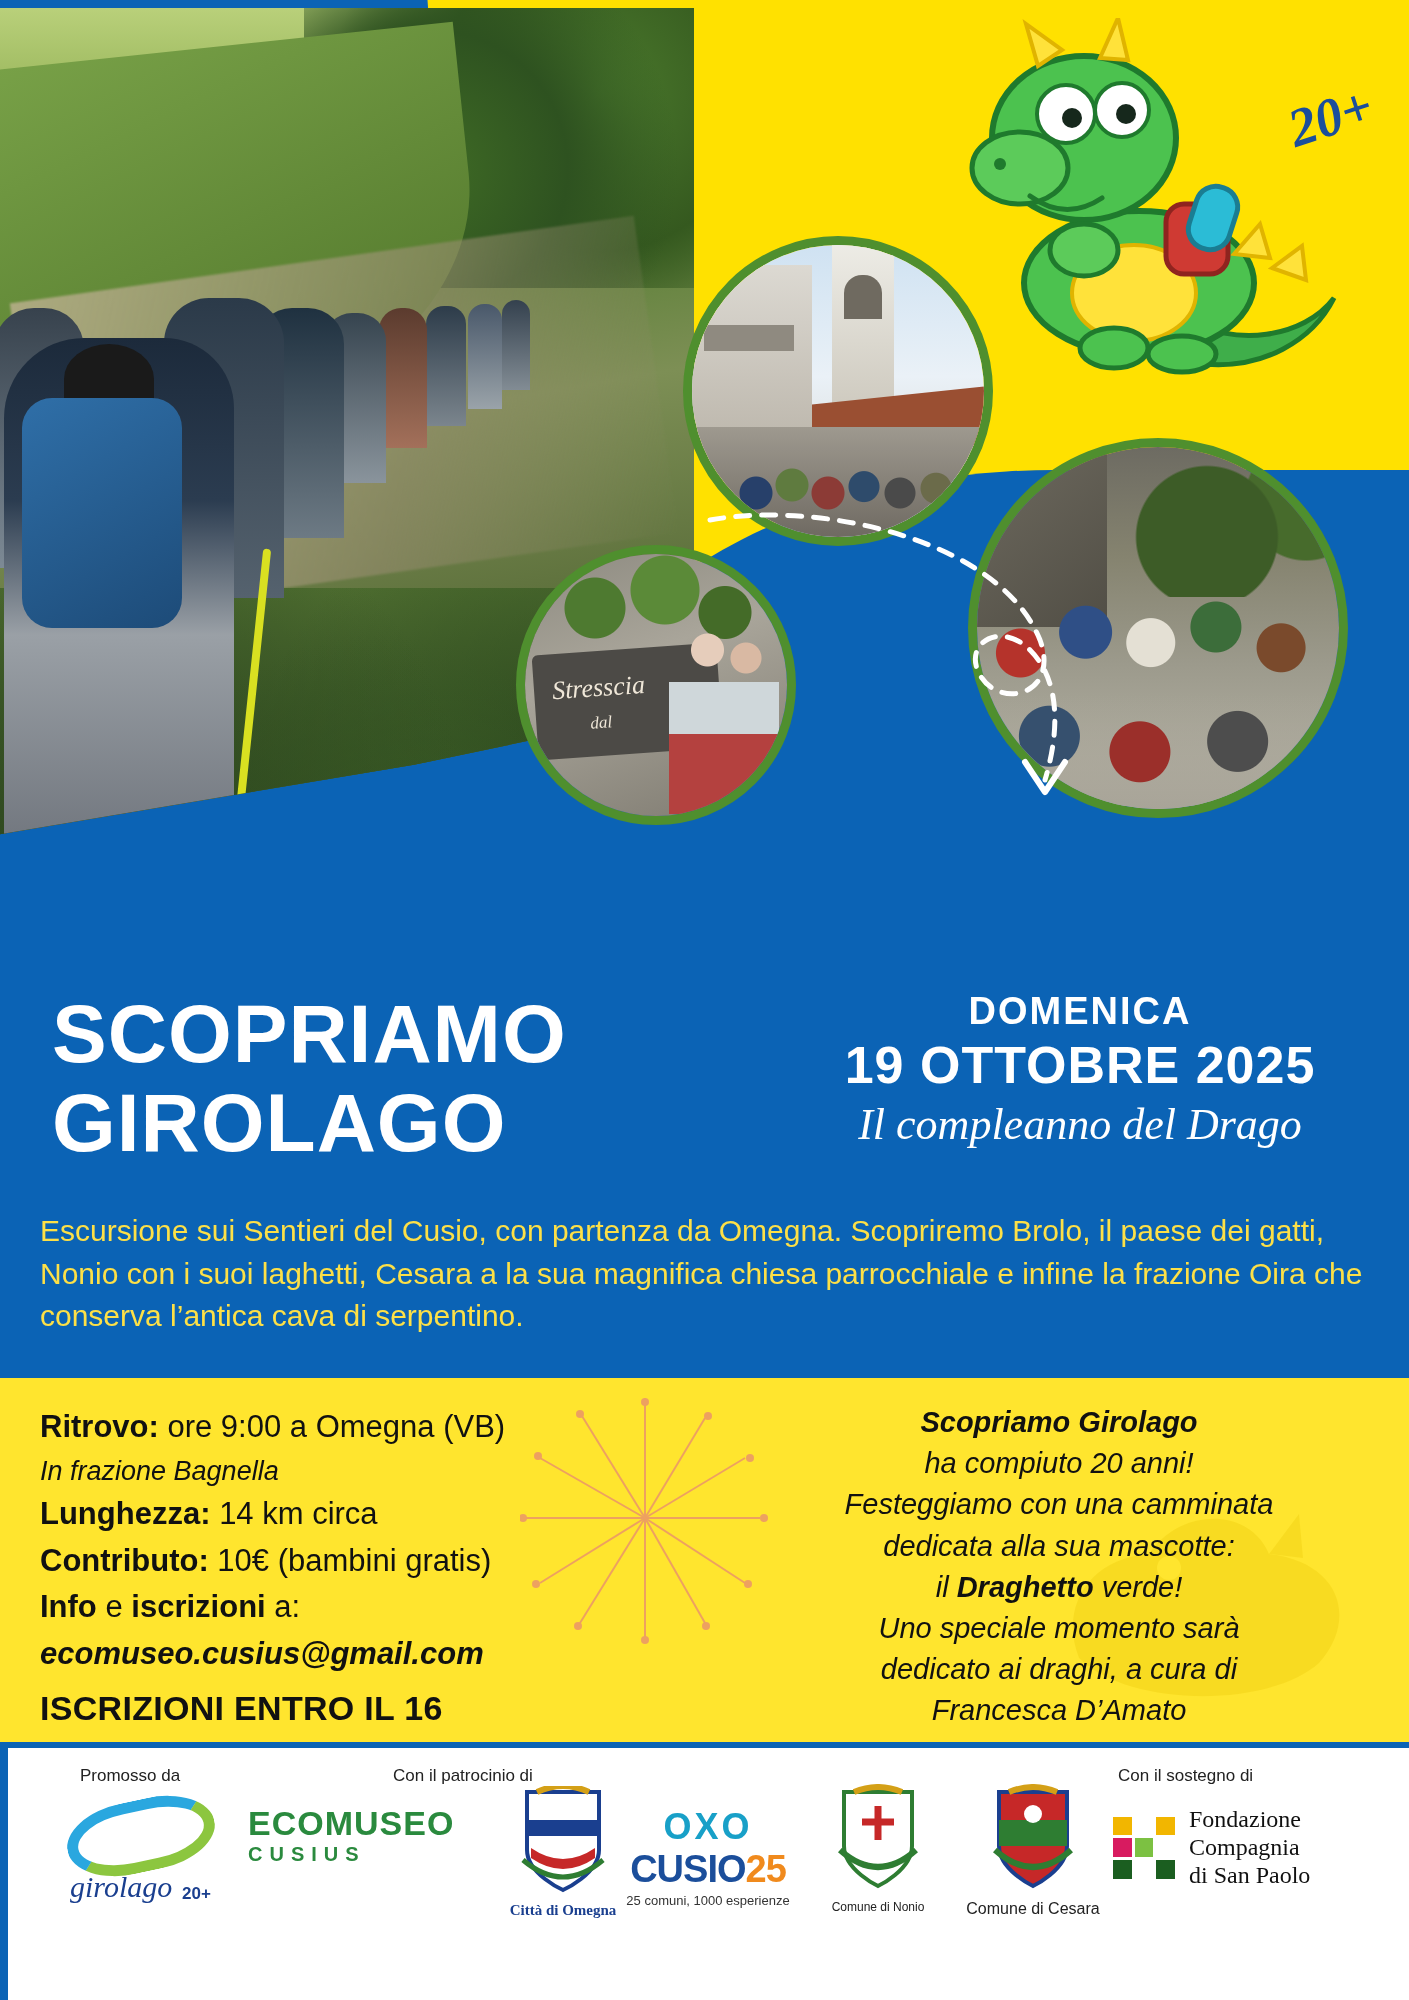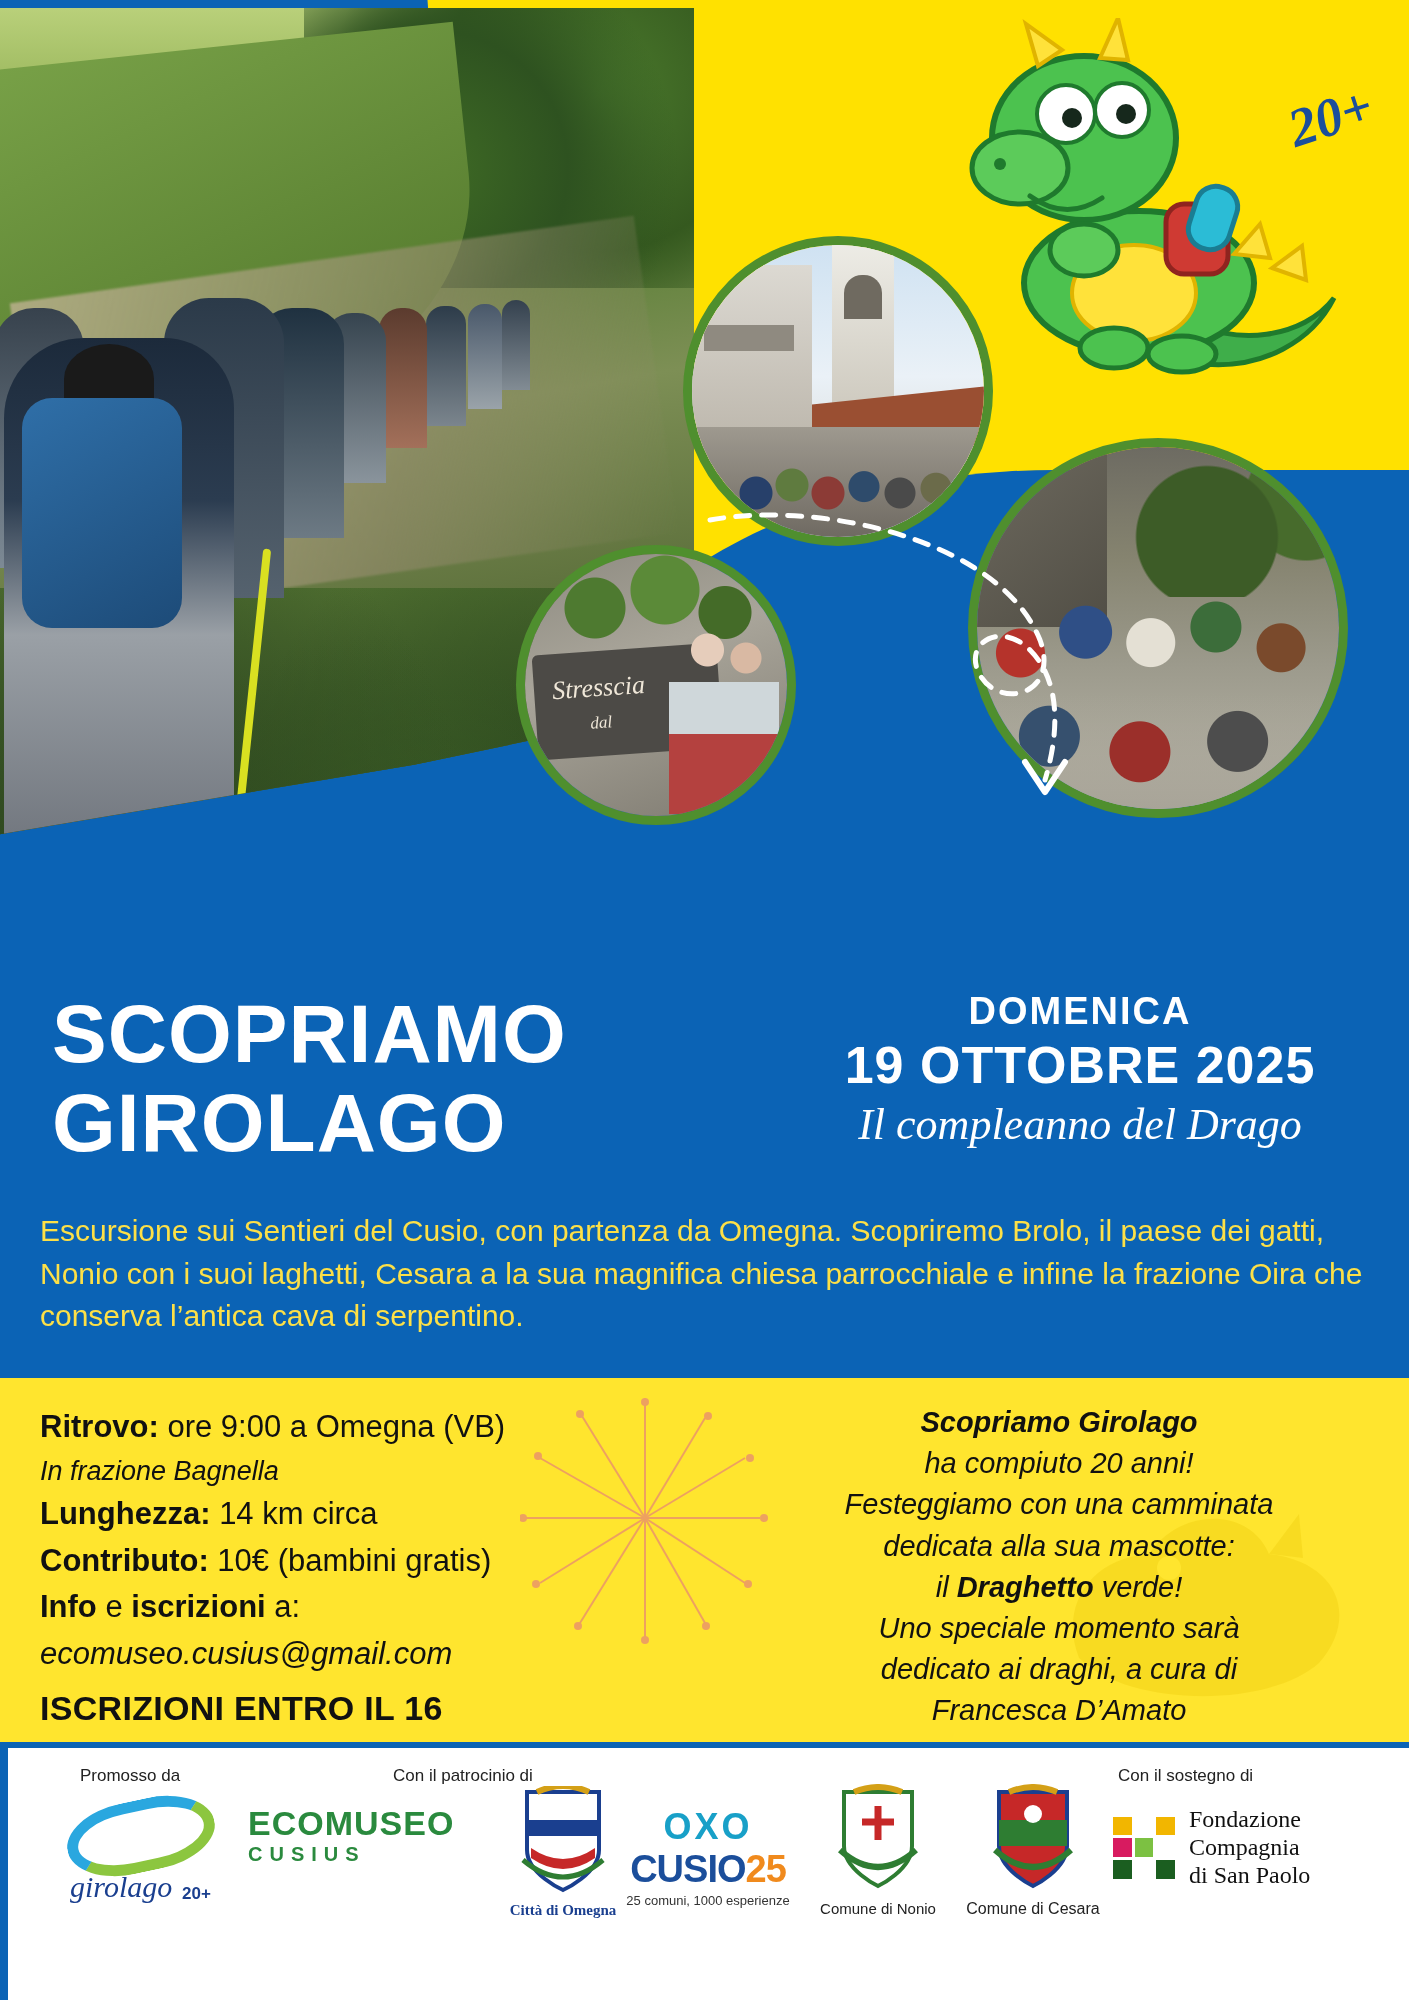--- a/index.html
+++ b/index.html
@@ -196,21 +196,21 @@
   .firework {
     position:absolute; left: 520px; top: 10px; width: 250px; height: 260px; opacity:.55;
   }
   .ghost-dragon {
     position:absolute; right: 30px; top: 80px; width: 360px; height: 270px;
     opacity: .28;
   }
   .left-info { position:absolute; left: 40px; top: 26px; width: 560px; color:#111; font-size: 31px; line-height: 1.5; }
   .left-info .b { font-weight: bold; }
   .left-info .it { font-style: italic; font-size: 27px; }
-  .left-info .email { font-style: italic; }
+  .left-info .email { font-style: italic; font-weight: bold; }
   .left-info .deadline { font-weight: bold; font-size: 34px; letter-spacing:.3px; margin-top: 6px;}
   .right-info {
     position:absolute; right: 40px; top: 24px; width: 620px;
     text-align: center; color:#111; font-size: 29px; line-height: 1.42; font-style: italic;
   }
   .right-info .b { font-weight: bold; }
 
   
   .footer {
     position:absolute; left:8px; bottom:0; width:1409px; height: 252px;
@@ -233,21 +233,21 @@
   .crest { width: 92px; height: 108px; margin: 0 auto; position: relative; }
   .omegna-logo .cap { font-size: 15px; color:#1a3f8f; font-weight:bold; margin-top:4px; font-family:"Liberation Serif",serif;}
 
   .cusio-logo { left: 600px; top: 58px; width: 200px; text-align:center; }
   .cusio-logo .mark { font-size: 36px; color:#18a0c8; letter-spacing: 3px; font-weight:bold;}
   .cusio-logo .name { font-size: 38px; font-weight:bold; color:#1b4e9b; letter-spacing:-1px;}
   .cusio-logo .name em { color:#f08a1d; font-style:normal;}
   .cusio-logo .sub { font-size: 13px; color:#333; margin-top:2px;}
 
   .nonio-logo { left: 795px; top: 36px; width: 150px; text-align:center;}
-  .nonio-logo .cap { font-size: 15px; color:#222; margin-top: 4px;}
+  .nonio-logo .cap { font-size: 12px; color:#222; margin-top: 4px;}
   .cesara-logo { left: 950px; top: 36px; width: 150px; text-align:center;}
   .cesara-logo .cap { font-size: 16px; color:#222; margin-top: 4px;}
 
   .sanpaolo-logo { left: 1105px; top: 58px; width: 270px; display:flex; align-items:center; gap: 14px;}
   .sp-grid { width: 62px; height: 62px; display:grid; grid-template-columns: repeat(3, 1fr); grid-template-rows: repeat(3,1fr); gap: 3px;}
   .sp-grid i { display:block; }
   .sanpaolo-logo .txt { font-family:"Liberation Serif", serif; font-size: 24px; line-height:1.16; color:#111;}
 
   .blue-strip { position:absolute; left:0; bottom: 252px; width:100%; height: 6px; background:#0b63b5;}
 </style>

